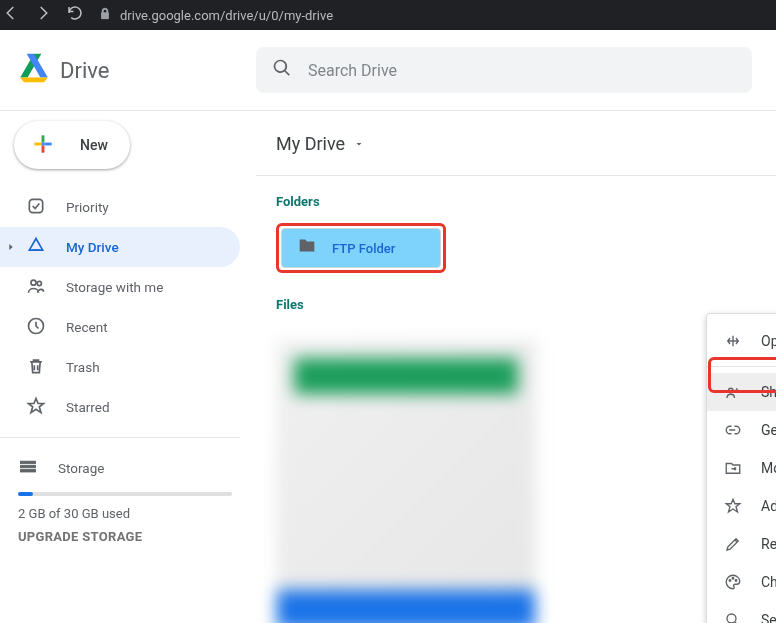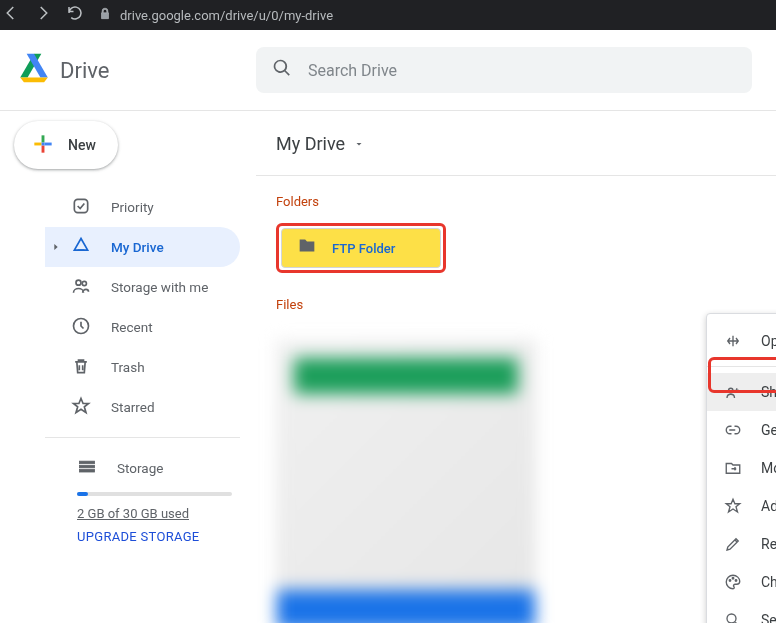--- a/index.html
+++ b/index.html
@@ -19,49 +19,49 @@
   .search-box { flex: 1; height: 46px; background: #f1f3f4; border-radius: 8px; display: flex; align-items: center; padding: 0 16px; gap: 16px; margin-right: 24px; }
   .search-box input { border: none; background: transparent; font-size: 16px; color: #5f6368; outline: none; width: 100%; }
   .search-box input::placeholder { color: #80868b; }
 
   
   .main { display: flex; height: calc(623px - 30px - 64px); }
   .sidebar { width: 256px; padding-top: 10px; }
   .content { flex: 1; padding: 14px 0 0 20px; position: relative; }
 
   
-  .new-btn { display: flex; align-items: center; gap: 12px; height: 48px; padding: 0 22px 0 16px; border-radius: 24px; box-shadow: 0 1px 2px rgba(60,64,67,.3), 0 1px 3px 1px rgba(60,64,67,.15); background: #fff; margin-left: 14px; cursor: pointer; width: fit-content; }
+  .new-btn { display: flex; align-items: center; gap: 24px; height: 48px; padding: 0 22px 0 16px; border-radius: 24px; box-shadow: 0 1px 2px rgba(60,64,67,.3), 0 1px 3px 1px rgba(60,64,67,.15); background: #fff; margin-left: 14px; cursor: pointer; width: fit-content; }
   .new-btn span { font-size: 14px; color: #3c4043; font-weight: 500; }
 
   
-  .nav { margin-top: 18px; margin-left: 45px; }
+  .nav { margin-top: 18px; }
   .nav-item { display: flex; align-items: center; height: 40px; padding-left: 26px; gap: 20px; font-size: 13.5px; color: #5f6368; border-radius: 0 20px 20px 0; cursor: pointer; margin-right: 16px; position: relative; }
   .nav-item.active { background: #e8f0fe; color: #1967d2; font-weight: 500; }
   .nav-item.active .nav-icon svg { fill: #1967d2; stroke: #1967d2; }
   .nav-item .caret { position: absolute; left: 6px; }
   .nav-icon svg { width: 20px; height: 20px; fill: #5f6368; stroke: #5f6368; }
   .nav-divider { border-top: 1px solid #e5e5e5; margin: 10px 16px 10px 0; }
 
-  .storage-block { padding-left: 32px; padding-right: 24px; }
+  .storage-block { padding-left: 18px; padding-right: 24px; }
   .storage-row { display: flex; align-items: center; gap: 20px; height: 40px; font-size: 13.5px; color: #5f6368; }
   .storage-bar { height: 4px; background: #e0e0e0; border-radius: 2px; margin: 4px 0 10px 0; position: relative; }
   .storage-bar-fill { position: absolute; left: 0; top: 0; height: 100%; background: #1a73e8; width: 7%; border-radius: 2px; }
-  .storage-text { font-size: 13px; color: #5f6368; text-decoration: underline; }
-  .upgrade-link { font-size: 13px; color: #1d4ed8; font-weight: 400; margin-top: 8px; display: block; letter-spacing: .3px; }
+  .storage-text { font-size: 13px; color: #5f6368; }
+  .upgrade-link { font-size: 13px; color: #737373; font-weight: 700; margin-top: 8px; display: block; letter-spacing: .3px; }
 
   
   .path-row { display: flex; align-items: center; gap: 8px; font-size: 18px; color: #3c4043; height: 36px; }
   .path-row .drop { color: #5f6368; }
   .content-hr { border-top: 1px solid #e5e5e5; margin-top: 14px; margin-left: -20px; }
-  .section-label { font-size: 13px; color: #c2410c; font-weight: 400; margin-top: 18px; }
+  .section-label { font-size: 13px; color: #0f766e; font-weight: 700; margin-top: 18px; }
 
   
   .folder-row { margin-top: 14px; }
   .folder-chip-wrap { display: inline-block; border: 3px solid #e8362c; border-radius: 6px; padding: 2px; }
-  .folder-chip { display: flex; align-items: center; gap: 14px; height: 40px; padding: 0 20px 0 14px; background: #fde047; border: 1px solid #d2d5d9; border-radius: 4px; min-width: 160px; }
+  .folder-chip { display: flex; align-items: center; gap: 14px; height: 40px; padding: 0 20px 0 14px; background: #7dd3fc; border: 1px solid #d2d5d9; border-radius: 4px; min-width: 160px; }
   .folder-chip .folder-icon svg { fill: #5f6368; width: 22px; height: 22px; }
   .folder-chip .folder-name { font-size: 13px; color: #1967d2; font-weight: 500; }
 
   
   .files-blur { margin-top: 28px; width: 260px; height: 290px; background: linear-gradient(135deg,#f0f0f0,#e6e6e6); filter: blur(8px); border-radius: 4px; position: relative; overflow: hidden; }
   .files-blur::before { content:""; position:absolute; top:18px; left:18px; right:18px; height:36px; background:#1b9e5a; filter: blur(2px); border-radius:2px; }
   .files-blur::after { content:""; position:absolute; bottom:0; left:0; right:0; height:40px; background:#1a73e8; filter: blur(2px); }
 
   
   .context-menu { position: absolute; top: 202px; left: 450px; width: 300px; background: #fff; border: 1px solid #dadce0; border-radius: 4px; box-shadow: 0 2px 6px rgba(0,0,0,.2); padding: 8px 0; z-index: 10; }

